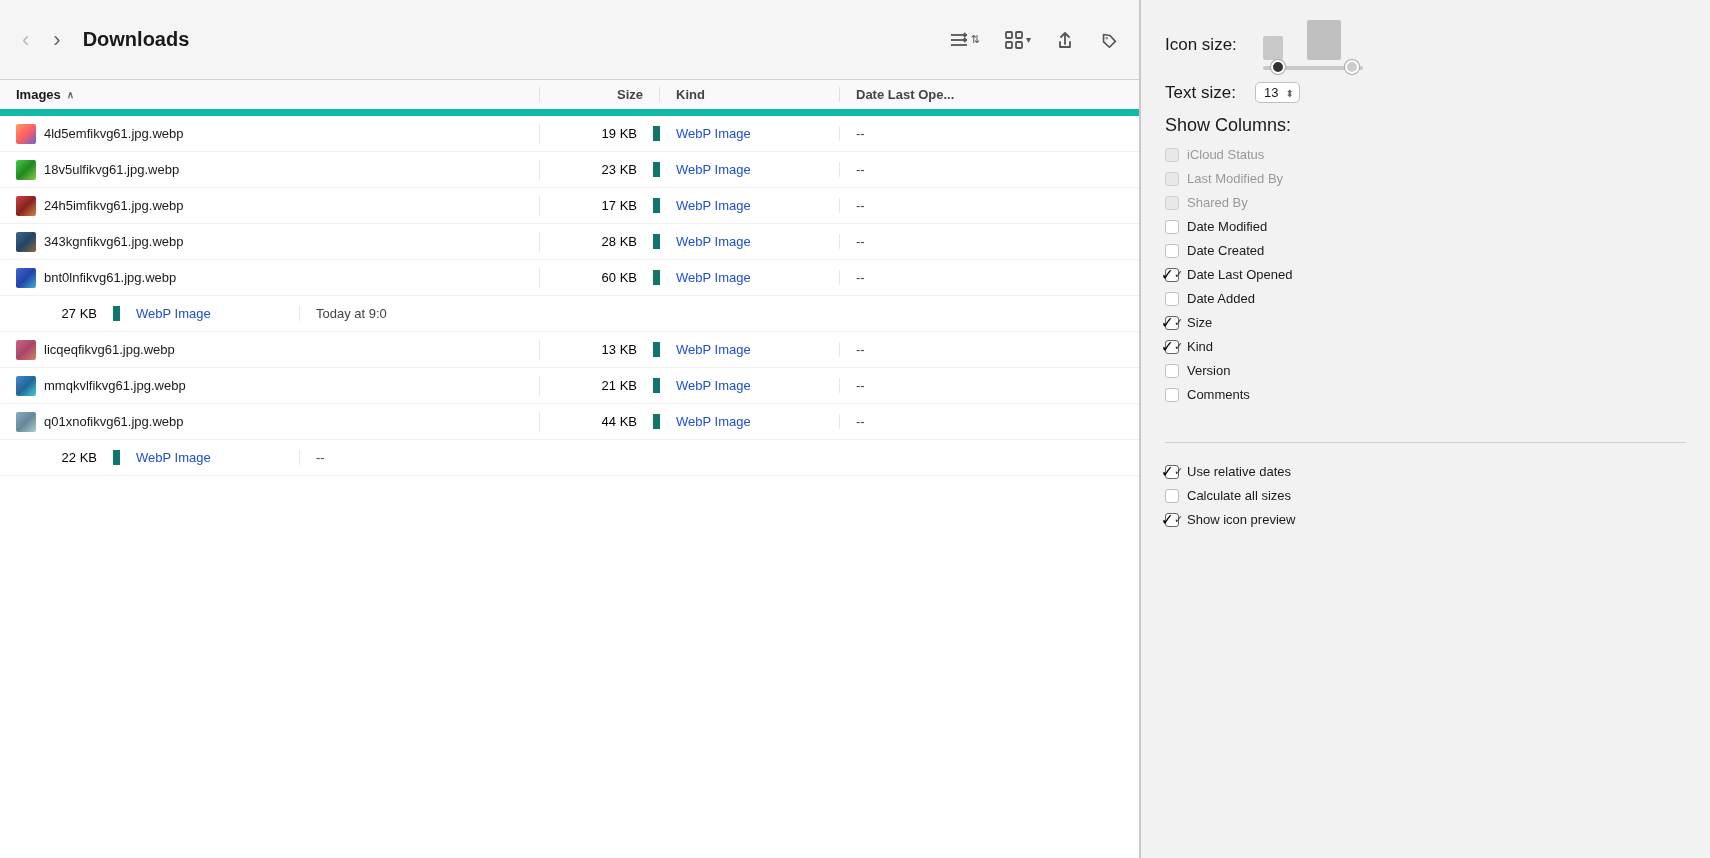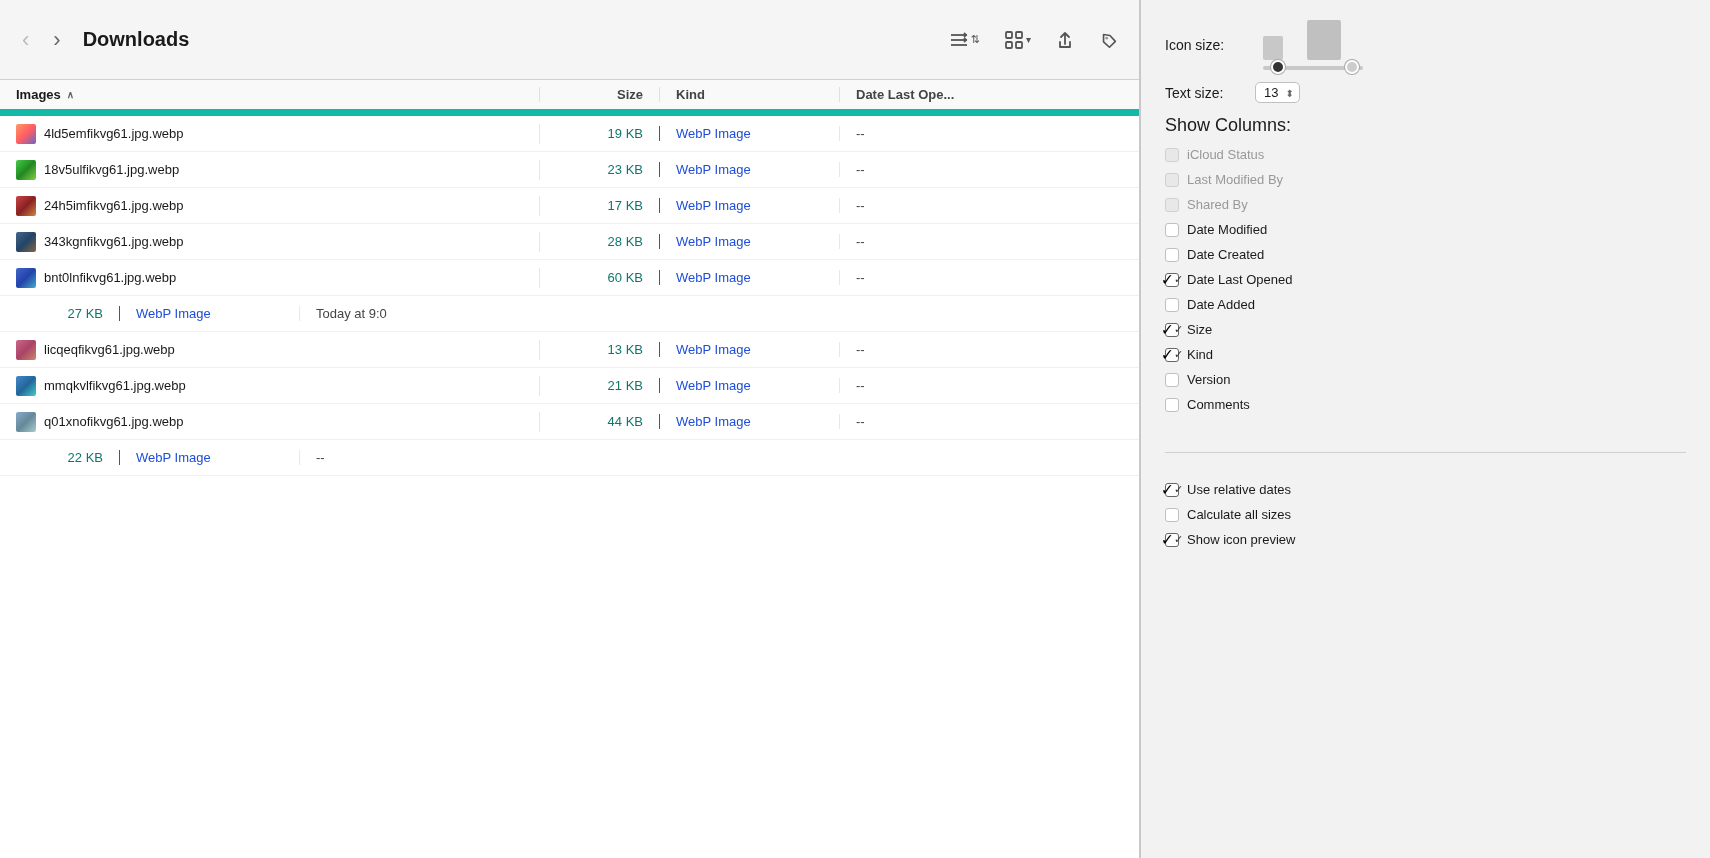--- a/index.html
+++ b/index.html
@@ -172,23 +172,23 @@
       color: #1a1a1a;
       white-space: nowrap;
       overflow: hidden;
       text-overflow: ellipsis;
     }
 
     .file-size-cell {
       width: 120px;
       padding: 0 16px;
       font-size: 13px;
-      color: #0f766e;
+      color: #000000;
       text-align: right;
-      border-right: 1px solid #0f766e;
+      border-right: 7px solid #0f766e;
     }
 
     .file-kind-cell {
       width: 180px;
       padding: 0 16px;
       font-size: 13px;
       color: #1d4ed8;
       border-right: 1px solid #e8e8e8;
     }
 
@@ -214,21 +214,21 @@
       margin-bottom: 16px;
     }
 
     .panel-row {
       display: flex;
       align-items: center;
       margin-bottom: 12px;
     }
 
     .panel-label {
-      font-size: 14px;
+      font-size: 17px;
       color: #1a1a1a;
       font-weight: 500;
       min-width: 90px;
     }
 
     
     .icon-size-container {
       display: flex;
       flex-direction: column;
       align-items: flex-start;
@@ -313,21 +313,20 @@
       color: #1a1a1a;
       margin-bottom: 10px;
     }
 
     .checkbox-row {
       display: flex;
       align-items: center;
       gap: 8px;
       margin-bottom: 7px;
       padding: 1px 0;
-      margin-top: 8px;
     }
 
     .checkbox-row label {
       font-size: 13px;
       color: #1a1a1a;
       cursor: pointer;
     }
 
     .checkbox-row label.disabled {
       color: #999;

